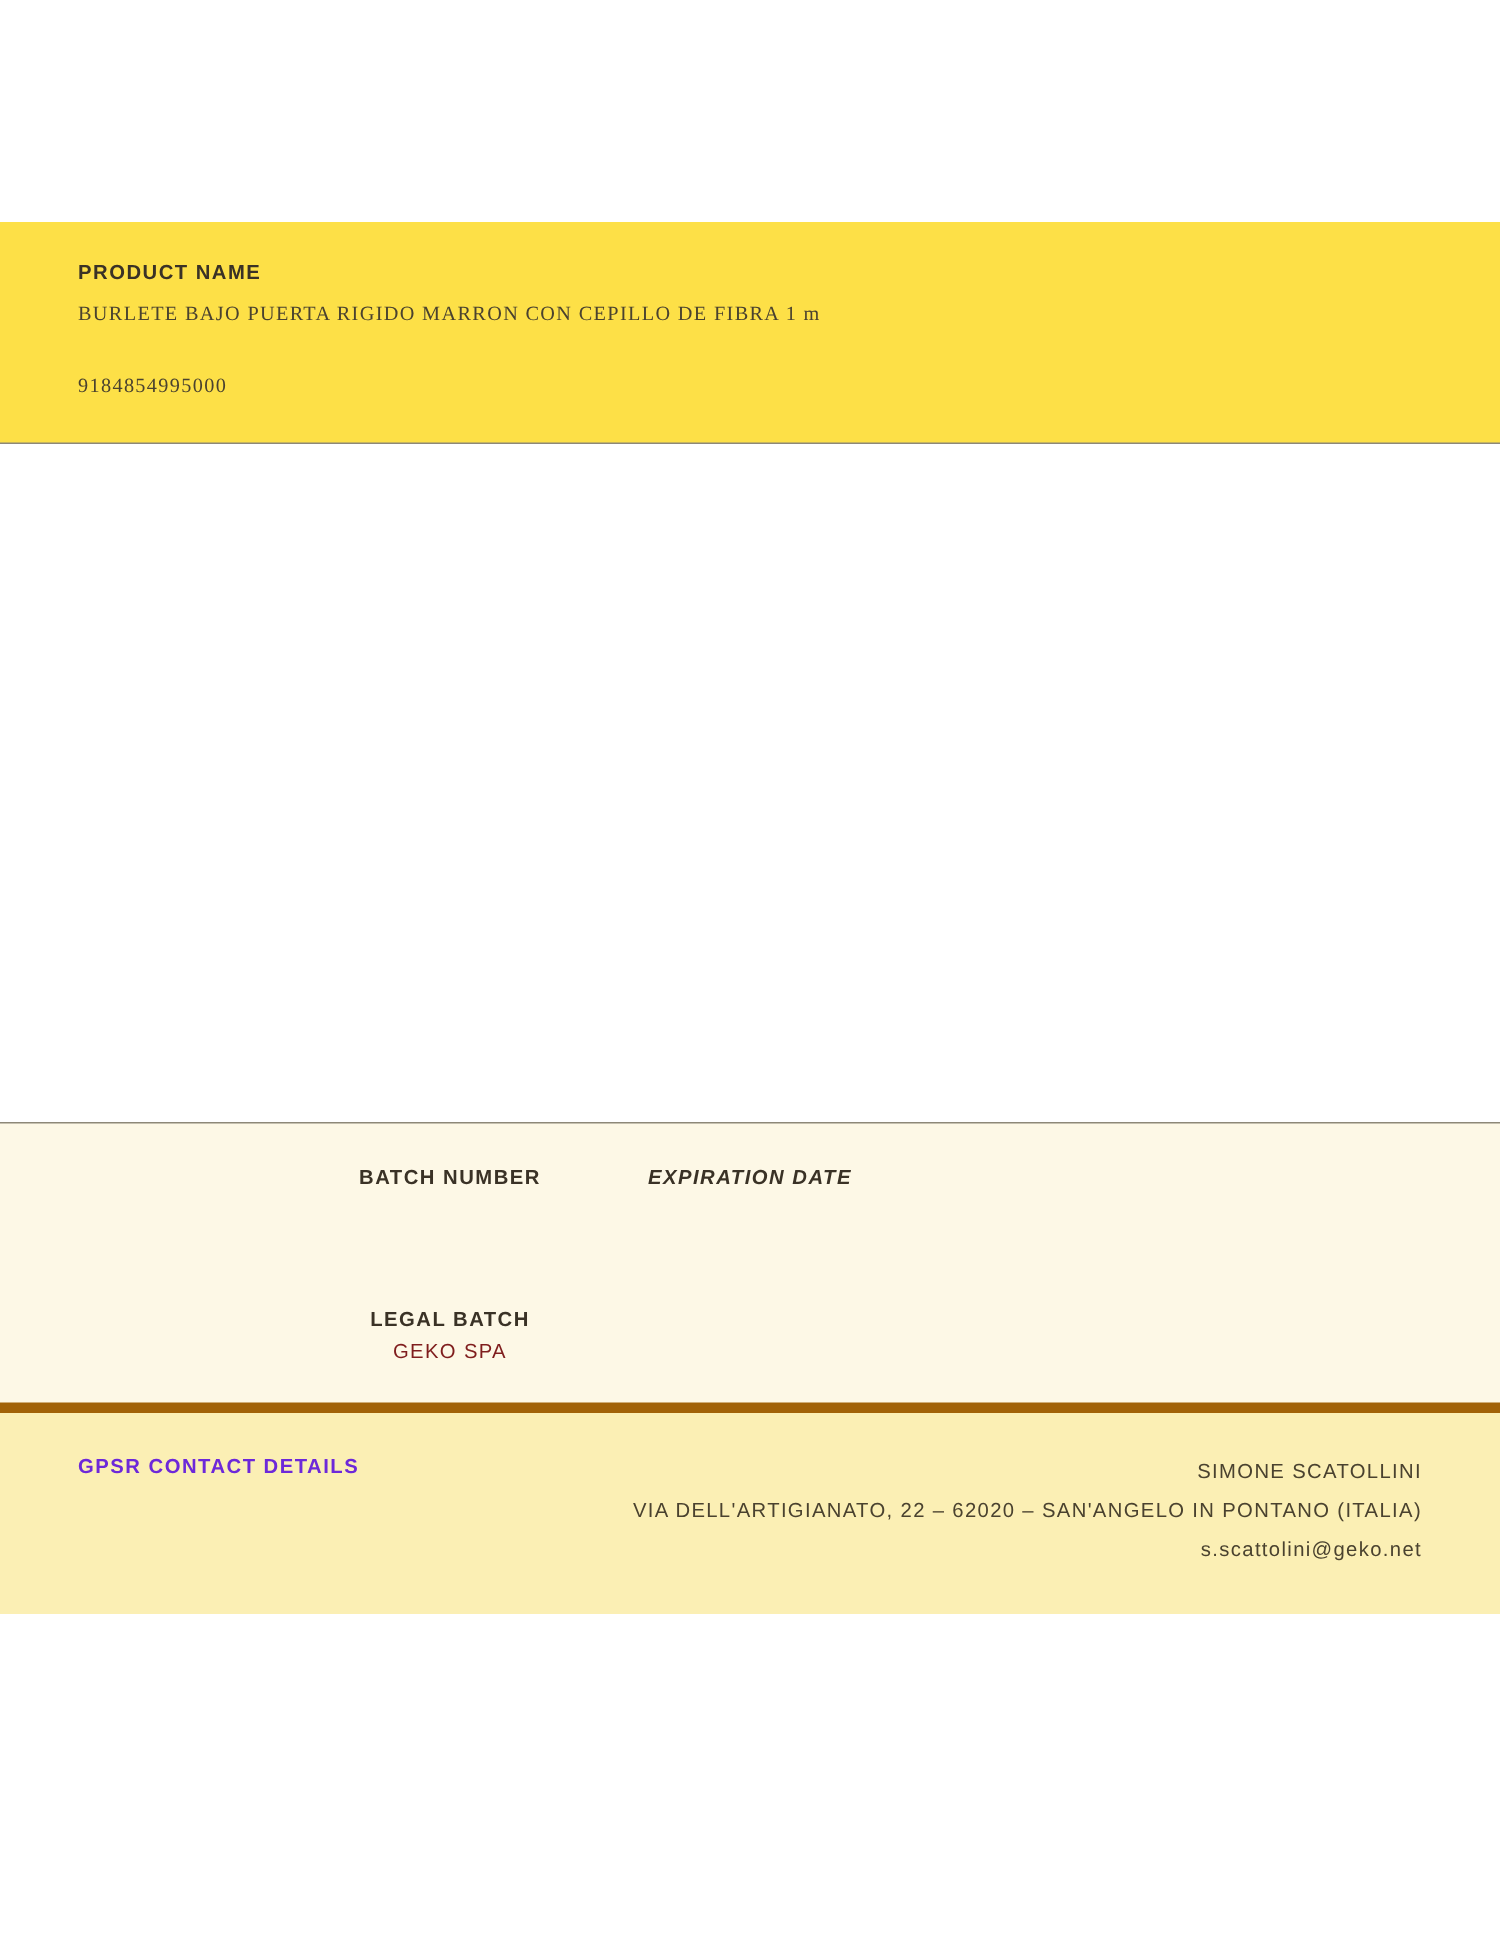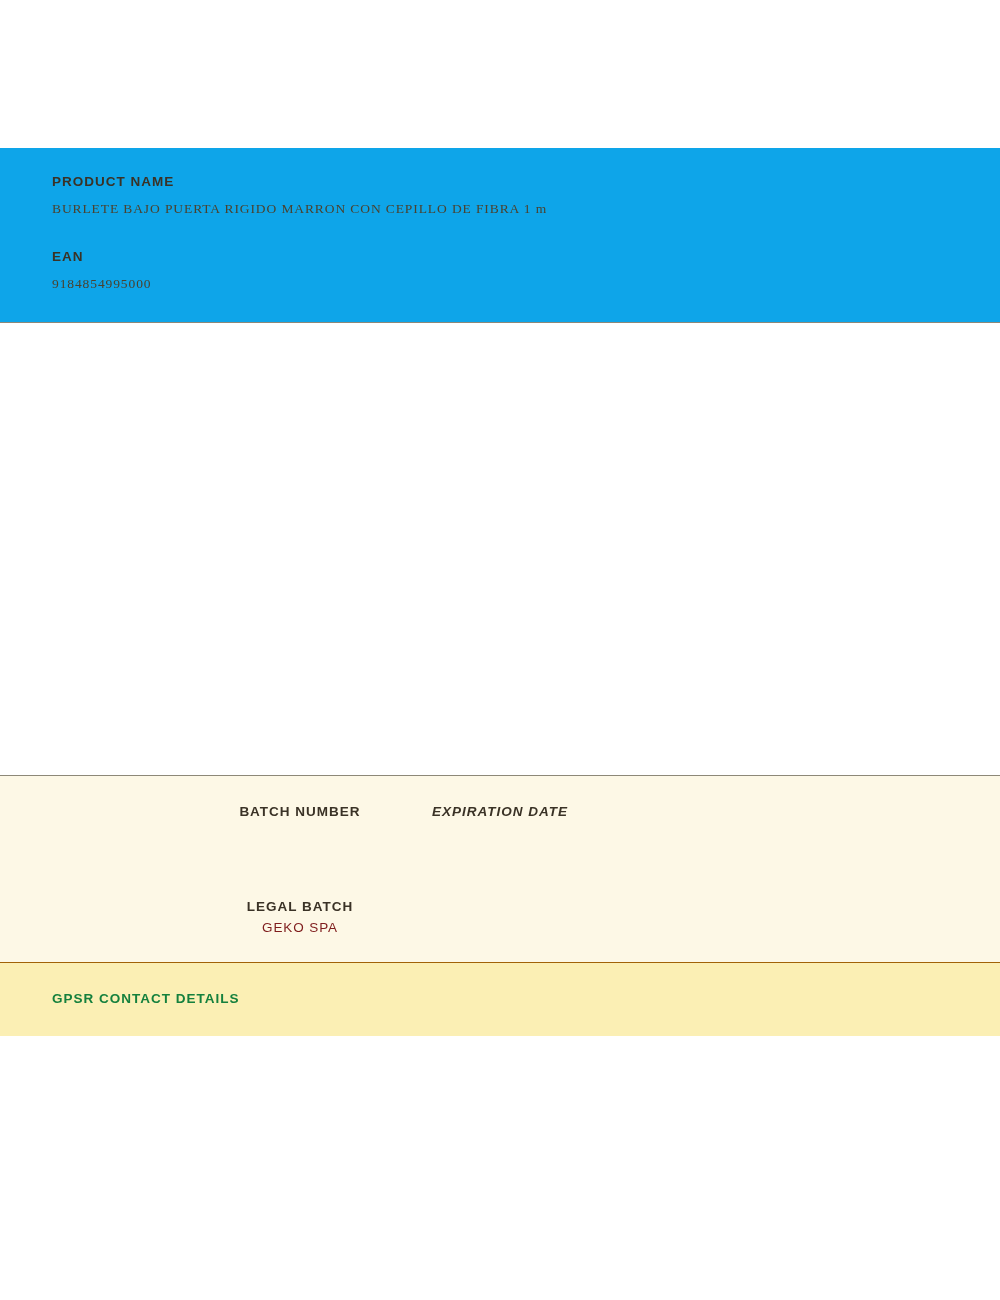--- a/index.html
+++ b/index.html
@@ -23,21 +23,21 @@
   }
 
   
   .top-gap {
     height: 148px;
     background: #ffffff;
   }
 
   
   .product-block {
-    background: #0ea5e9;
+    background: #fde047;
     border-bottom: 1px solid #8d8878;
     padding: 26px 52px 30px 52px;
     box-sizing: border-box;
   }
   .field-label {
     font-size: 13.5px;
     font-weight: bold;
     letter-spacing: 1.0px;
     color: #3a3226;
     margin: 0 0 12px 0;
@@ -55,21 +55,21 @@
   
   .middle-empty {
     height: 452px;
     background: #ffffff;
   }
 
   
   .meta-block {
     background: #fdf8e6;
     border-top: 1px solid #8d8878;
-    border-bottom: 1px solid #a16207;
+    border-bottom: 7px solid #a16207;
     padding: 28px 0 26px 0;
     box-sizing: border-box;
   }
   .meta-row {
     display: flex;
     width: 100%;
   }
   .meta-cell {
     flex: 0 0 200px;
     text-align: center;
@@ -97,21 +97,21 @@
     padding: 26px 52px 30px 52px;
     box-sizing: border-box;
     display: flex;
     align-items: flex-start;
     justify-content: space-between;
   }
   .gpsr-title {
     font-size: 13.5px;
     font-weight: bold;
     letter-spacing: 1.0px;
-    color: #15803d;
+    color: #6d28d9;
     padding-top: 2px;
     white-space: nowrap;
     text-align: center;
   }
   .gpsr-details {
     text-align: right;
     font-size: 13.5px;
     letter-spacing: 0.9px;
     color: #4a422f;
     line-height: 26px;
@@ -128,21 +128,20 @@
 <body>
 
 <div class="page">
 
   <div class="top-gap"></div>
 
   <section class="product-block">
     <div class="field-label">PRODUCT NAME</div>
     <div class="field-value">BURLETE BAJO PUERTA RIGIDO MARRON CON CEPILLO DE FIBRA 1 m</div>
     <div class="spacer-28"></div>
-    <div class="field-label">EAN</div>
     <div class="field-value">9184854995000</div>
   </section>
 
   <div class="middle-empty"></div>
 
   <section class="meta-block">
     <div class="meta-row">
       <div class="meta-cell offset-left">
         <div class="meta-label">BATCH NUMBER</div>
         <div class="meta-value"></div>
@@ -158,17 +157,22 @@
     <div class="meta-row">
       <div class="meta-cell offset-left">
         <div class="meta-label">LEGAL BATCH</div>
         <div class="meta-value">GEKO SPA</div>
       </div>
     </div>
   </section>
 
   <section class="gpsr-block">
     <div class="gpsr-title">GPSR CONTACT DETAILS</div>
+    <div class="gpsr-details">
+      <div>SIMONE SCATOLLINI</div>
+      <div>VIA DELL'ARTIGIANATO, 22 – 62020 – SAN'ANGELO IN PONTANO (ITALIA)</div>
+      <div>s.scattolini@geko.net</div>
+    </div>
   </section>
 
   <div class="bottom-gap"></div>
 
 </div>
 
 </body></html>

